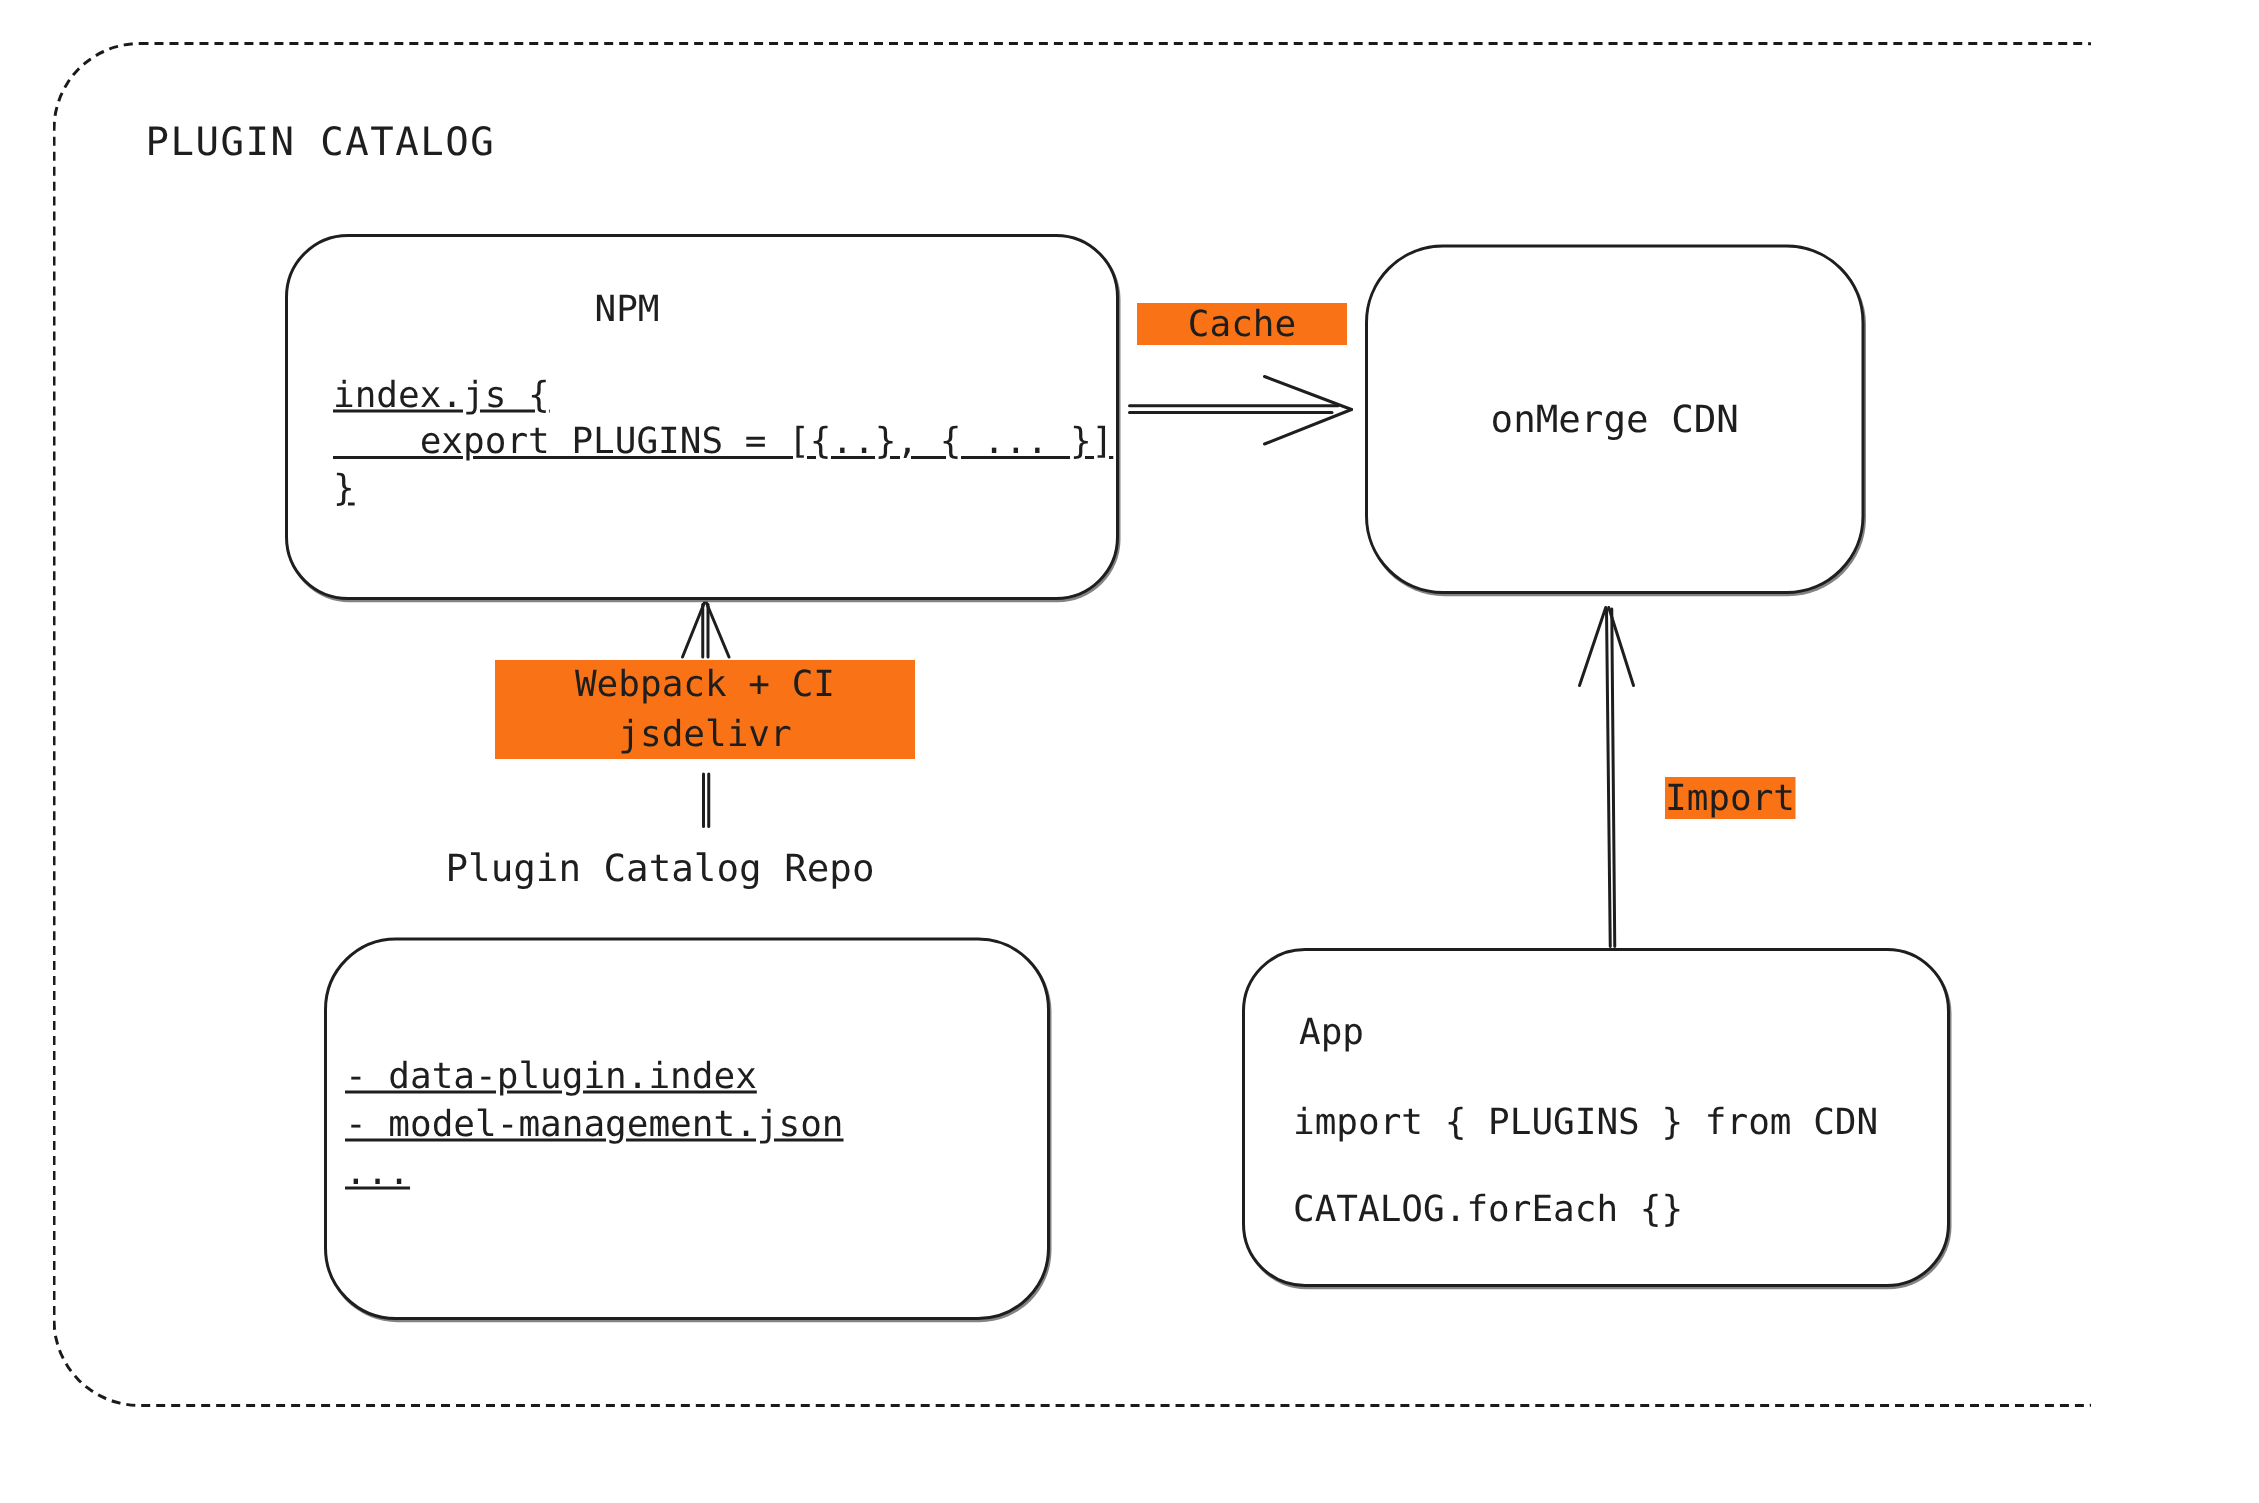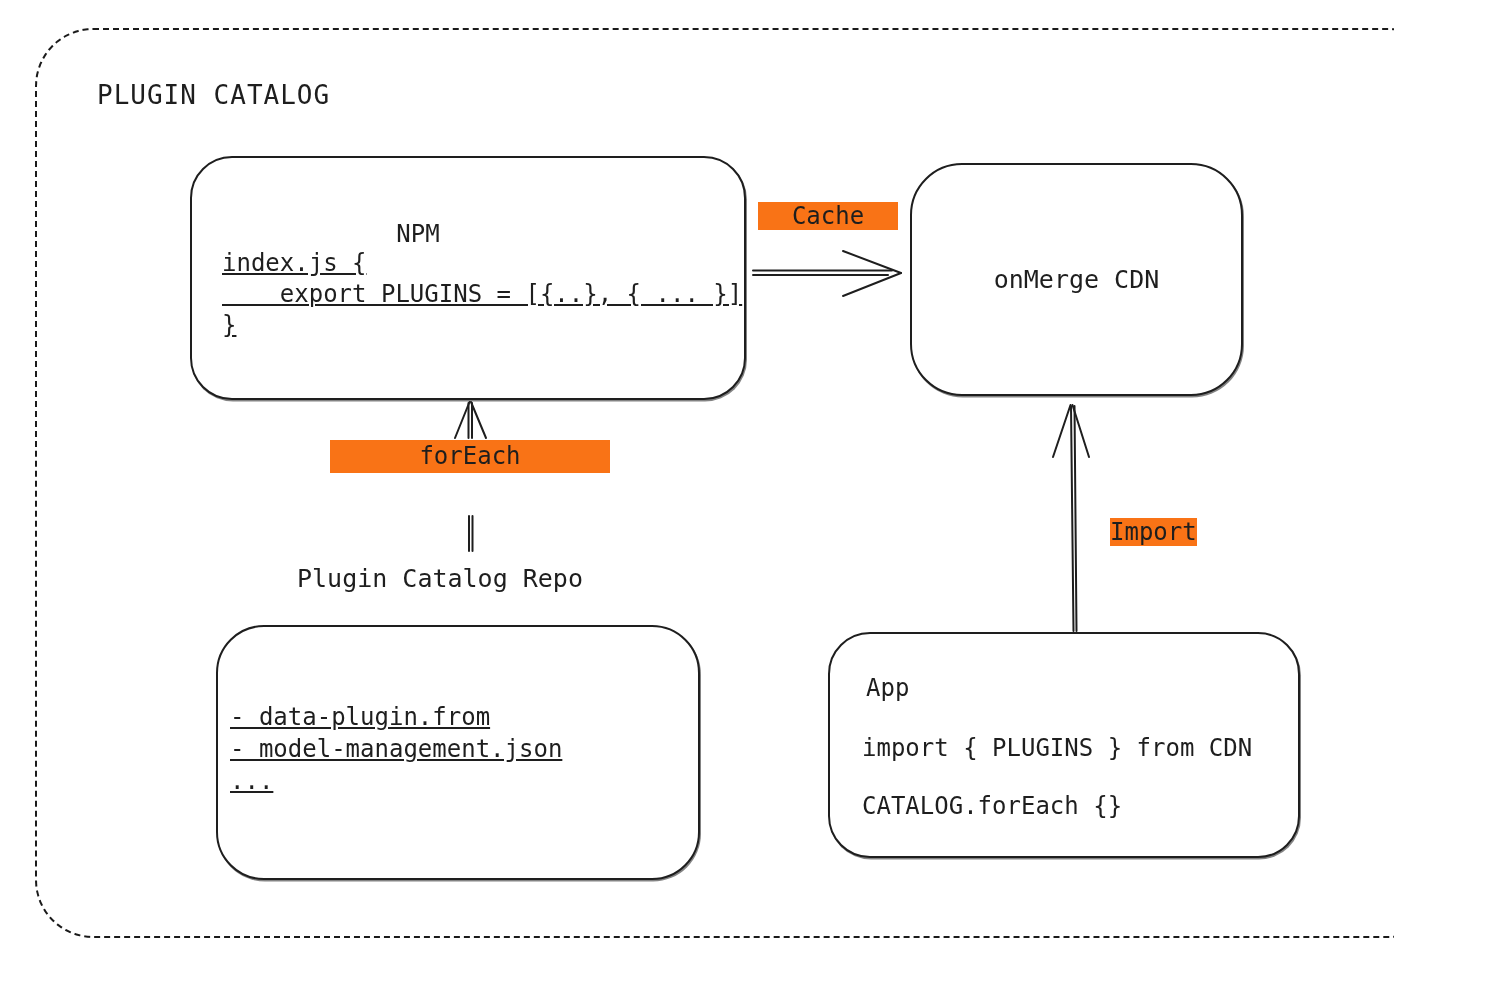--- a/index.html
+++ b/index.html
@@ -15,21 +15,21 @@
   .diagram-title {
     position:absolute; left:97px; top:80px; font-size:26px; font-weight:500;
     letter-spacing:1px;
   }
   .node {
     position:absolute; border:2px solid #1e1e1e; border-radius:42px;
     box-sizing:border-box; background:#ffffff;
     box-shadow:1px 1.5px 0 0 rgba(30,30,30,.55);
   }
   .node-npm  { left:190px; top:156px; width:556px; height:244px; }
-  .npm-title { position:absolute; left:0; right:100px; top:34px; text-align:center; font-size:24px;margin-top:28px; }
+  .npm-title { position:absolute; left:0; right:100px; top:34px; text-align:center; font-size:24px; }
   .npm-code  { position:absolute; left:30px; top:90px; font-size:24px; line-height:31px; }
   .code-line { white-space:pre;text-decoration:underline; }
 
   .node-cdn {
     left:910px; top:163px; width:333px; height:233px; border-radius:52px;
     display:flex; align-items:center; justify-content:center; font-size:25px;
   }
 
   .repo-heading {
     position:absolute; left:240px; top:564px; width:400px;
@@ -92,28 +92,29 @@
     </div>
   </div>
 
   <div class="node node-cdn">
     <span>onMerge CDN</span>
   </div>
 
   <div class="edge-label cache-label">Cache</div>
 
   <div class="edge-label build-label">
-    <div>forEach</div>
+    <div>Webpack + CI</div>
+    <div>jsdelivr</div>
   </div>
 
   <div class="repo-heading">Plugin Catalog Repo</div>
 
   <div class="node node-repo">
     <div class="repo-files">
-      <div class="code-line">- data-plugin.from</div>
+      <div class="code-line">- data-plugin.index</div>
       <div class="code-line">- model-management.json</div>
       <div class="code-line">...</div>
     </div>
   </div>
 
   <div class="edge-label import-label">Import</div>
 
   <div class="node node-app">
     <div class="app-title">App</div>
     <div class="app-code-1">import { PLUGINS } from CDN</div>

